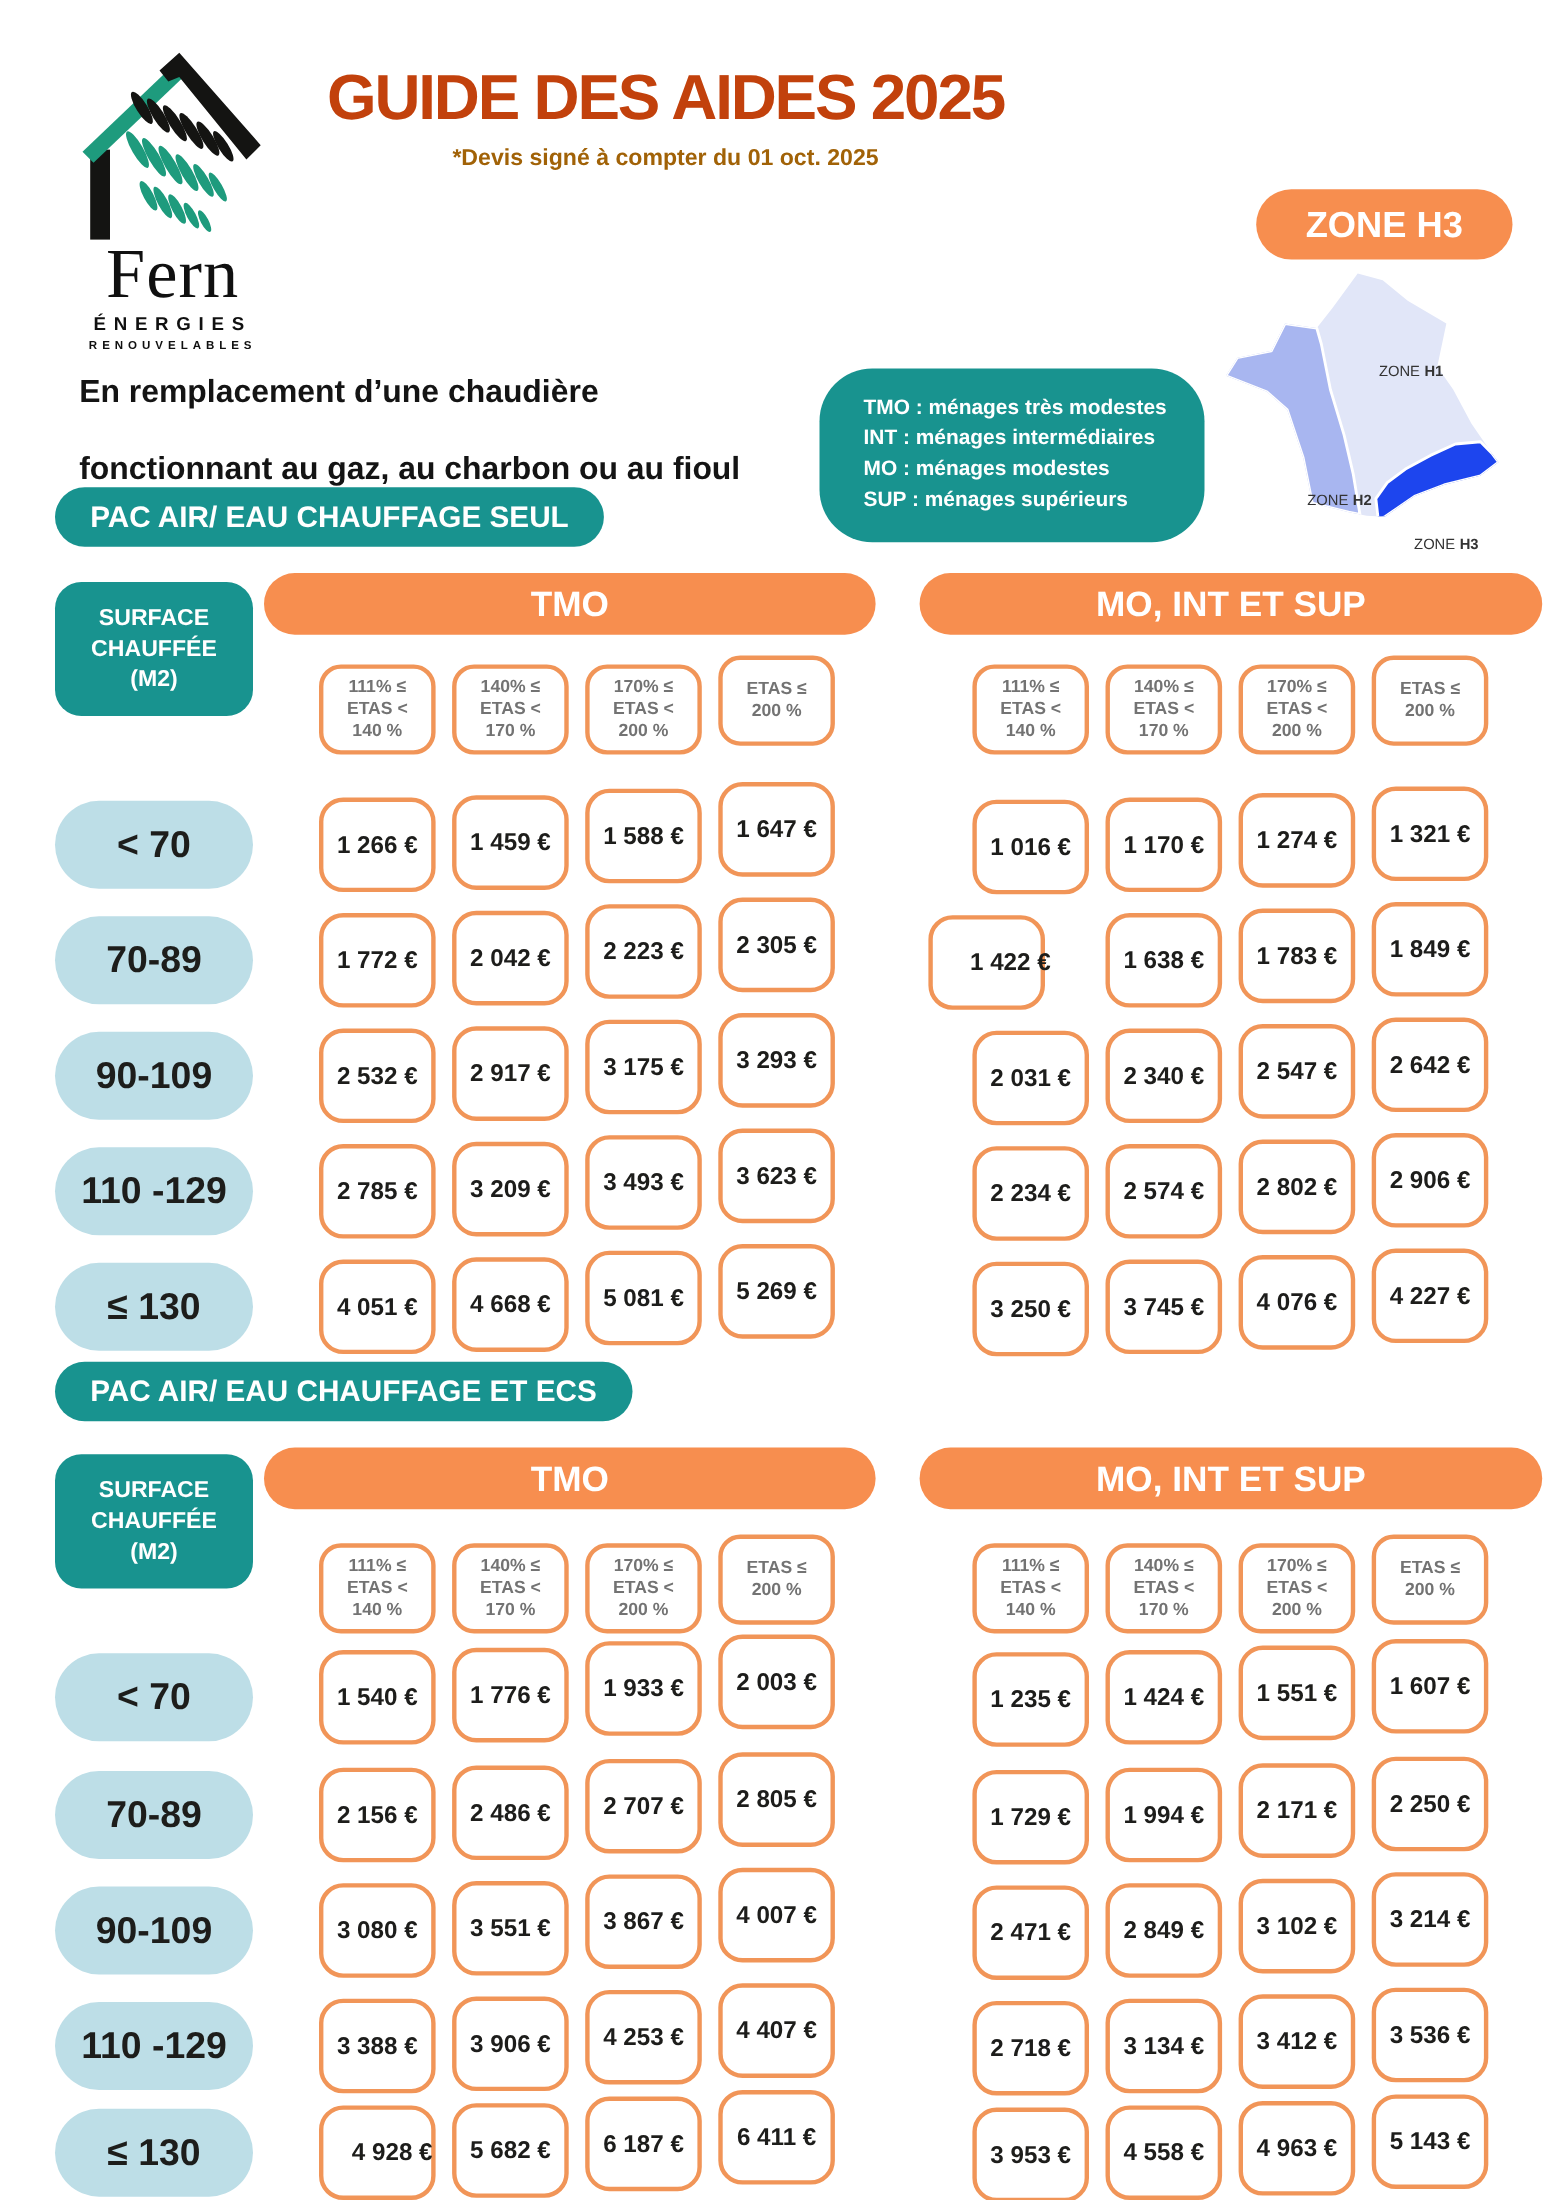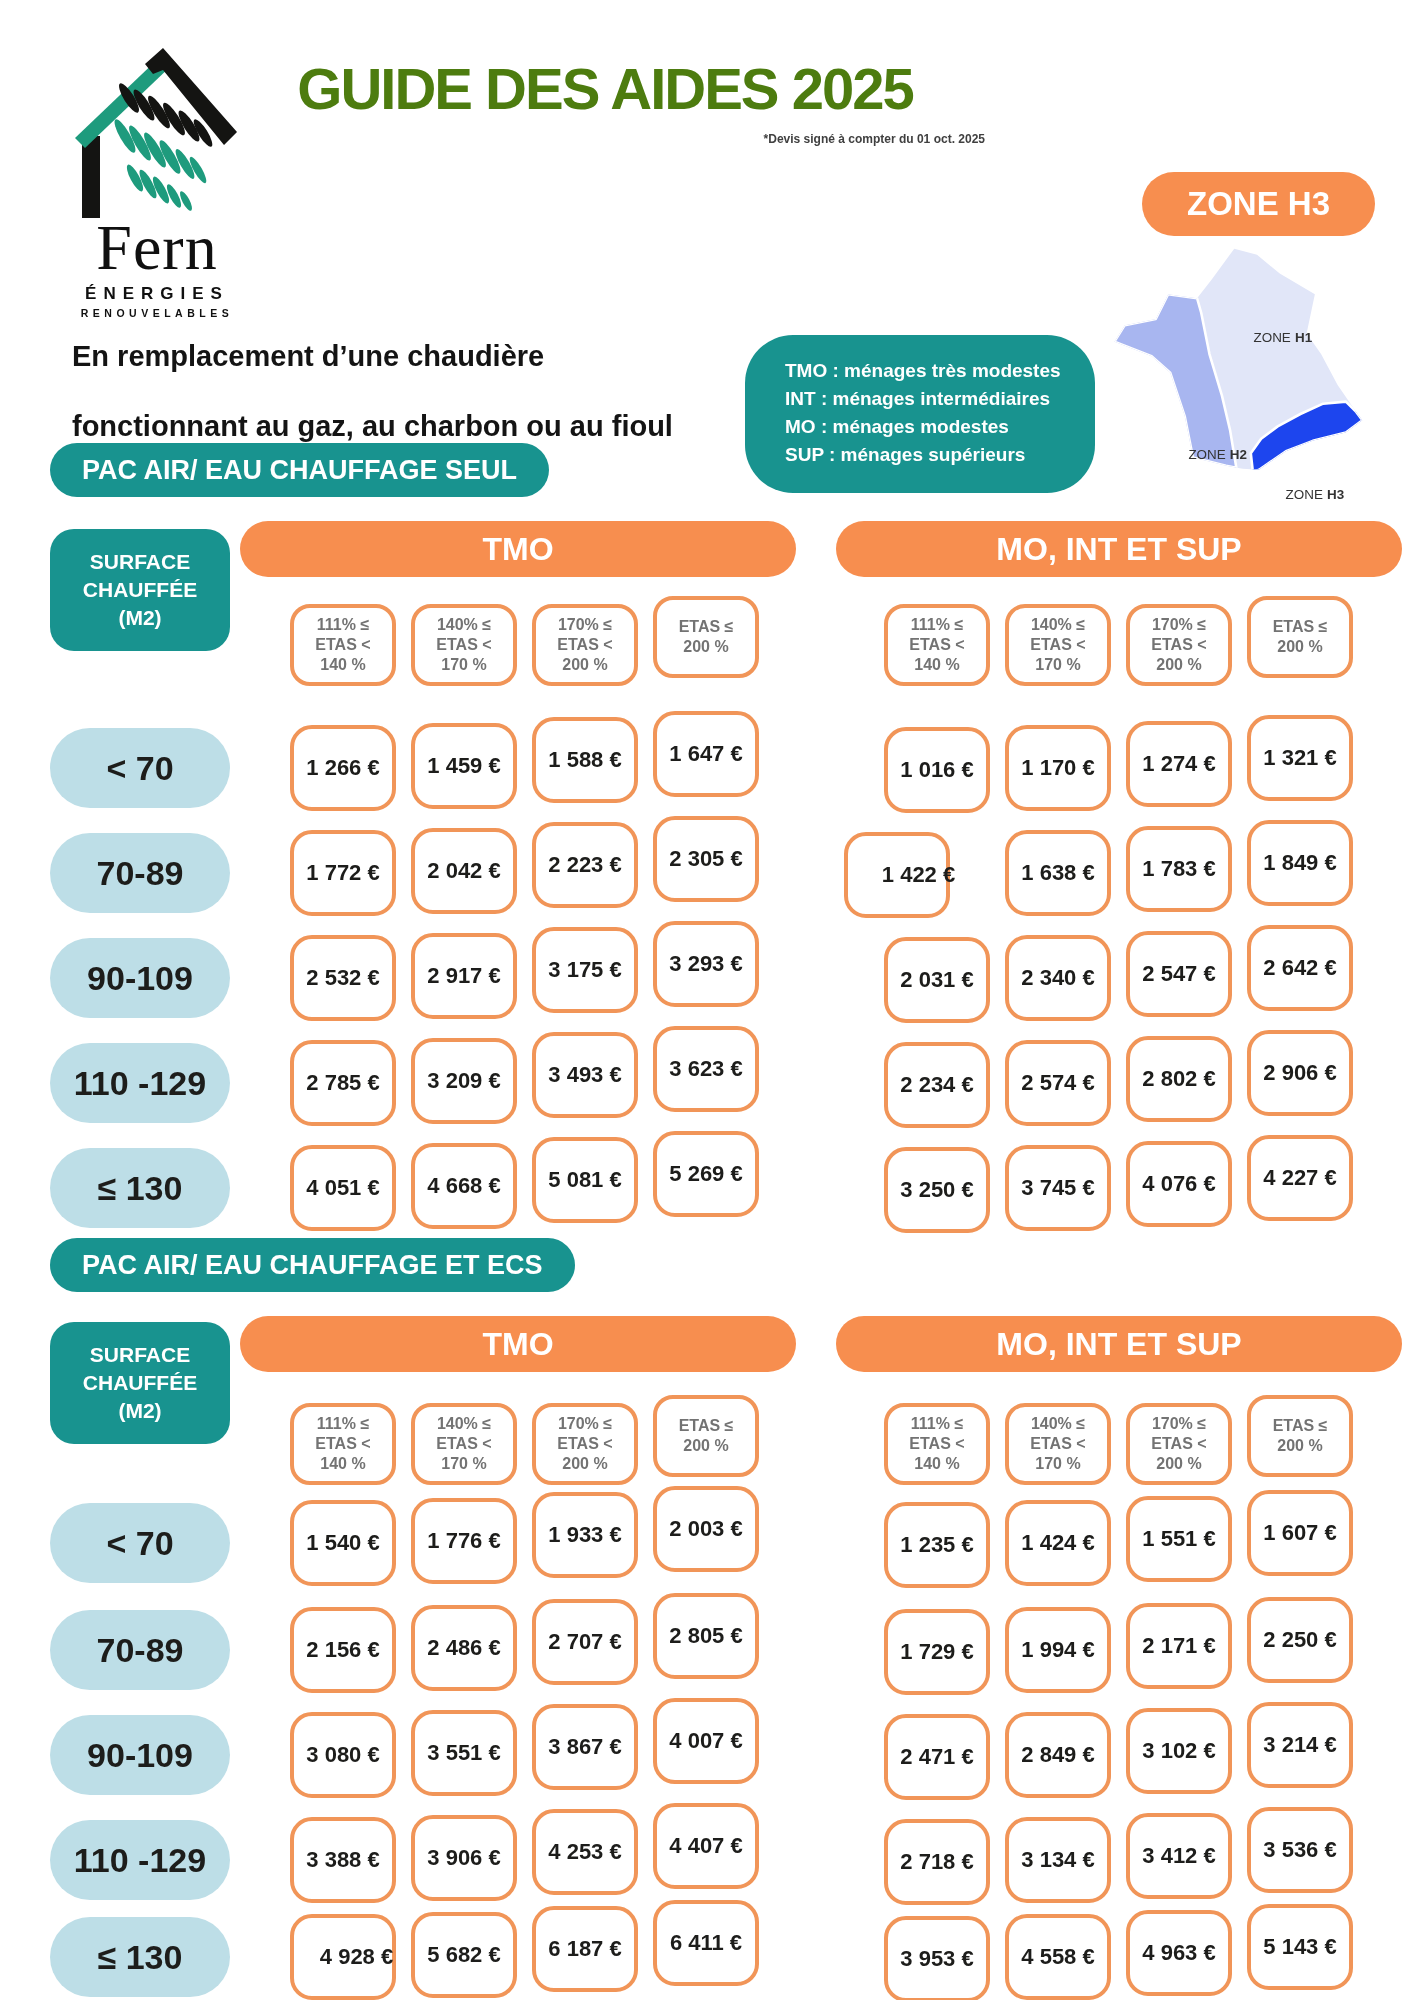--- a/index.html
+++ b/index.html
@@ -7,23 +7,23 @@
         font-family:"Liberation Sans",sans-serif;color:#1d1d1b;}
 
   
   .logo-block{position:absolute;left:52px;top:38px;width:210px;text-align:center;}
   .logo-name{font-family:"Liberation Serif",serif;font-size:64px;font-weight:normal;
              letter-spacing:1px;color:#101010;line-height:1;margin-top:-6px;}
   .logo-sub1{font-size:17px;font-weight:bold;letter-spacing:7px;color:#101010;margin-top:4px;}
   .logo-sub2{font-size:10.5px;font-weight:bold;letter-spacing:4.5px;color:#101010;margin-top:3px;}
 
   .page-title{position:absolute;left:225px;top:55px;width:760px;text-align:center;
-              font-size:58px;font-weight:bold;letter-spacing:-2px;color:#4d7c0f;}
-  .page-subtitle{position:absolute;left:225px;top:132px;width:760px;text-align:right;
-                 font-size:12px;font-weight:bold;color:#404040;}
+              font-size:58px;font-weight:bold;letter-spacing:-2px;color:#c2410c;}
+  .page-subtitle{position:absolute;left:225px;top:132px;width:760px;text-align:center;
+                 font-size:21px;font-weight:bold;color:#a16207;}
   .zone-badge{position:absolute;left:1142px;top:172px;width:233px;height:64px;
               background:var(--orange,#F78E4F);border-radius:32px;color:#fff;
               font-size:33px;font-weight:bold;display:flex;align-items:center;justify-content:center;}
 
   .intro-line{position:absolute;left:72px;font-size:29px;font-weight:bold;color:#141414;}
 
   .legend-box{position:absolute;left:745px;top:335px;width:350px;height:158px;
               background:var(--teal,#18938F);border-radius:48px;color:#fff;
               padding:22px 0 0 40px;box-sizing:border-box;}
   .legend-item{font-size:19px;font-weight:bold;line-height:28px;}

